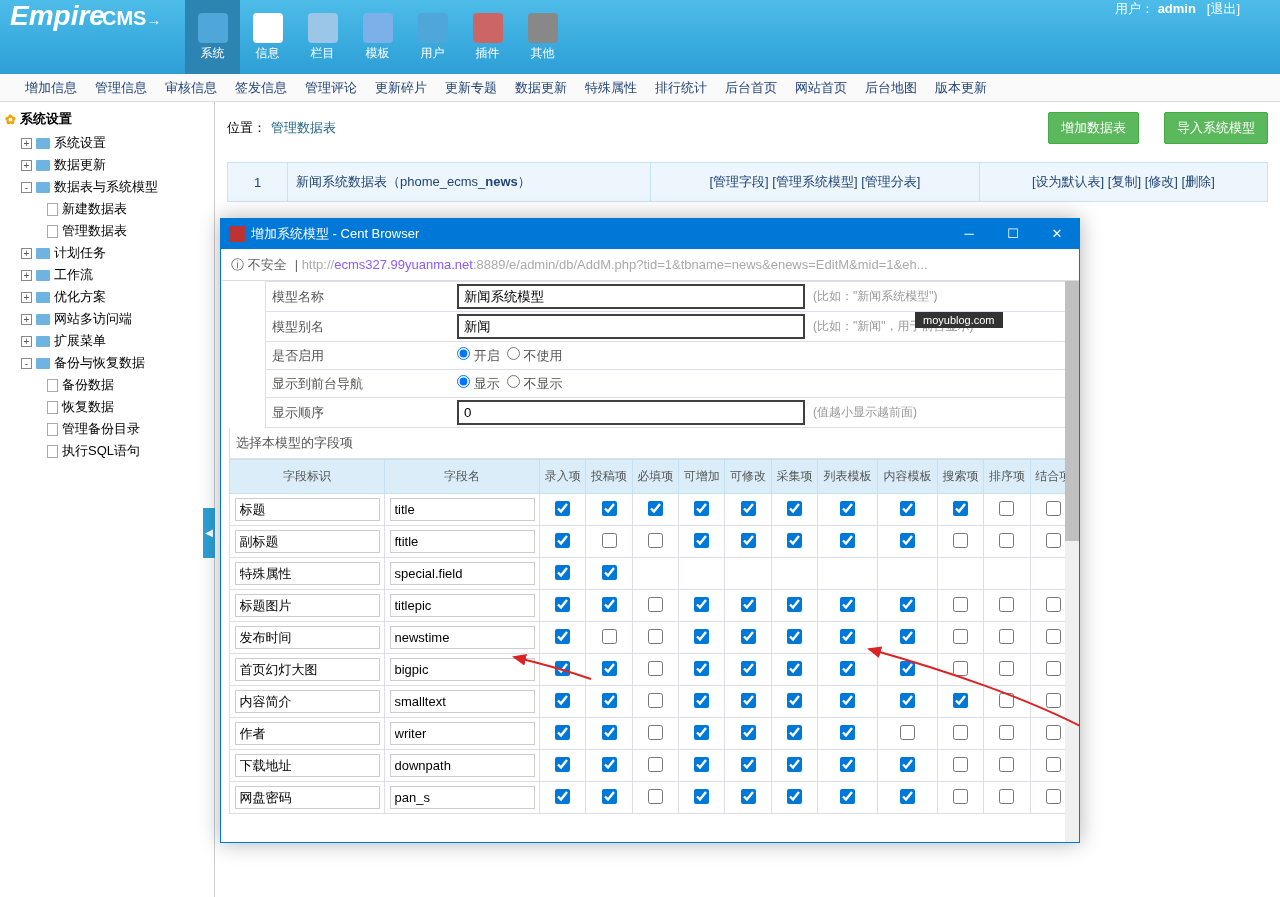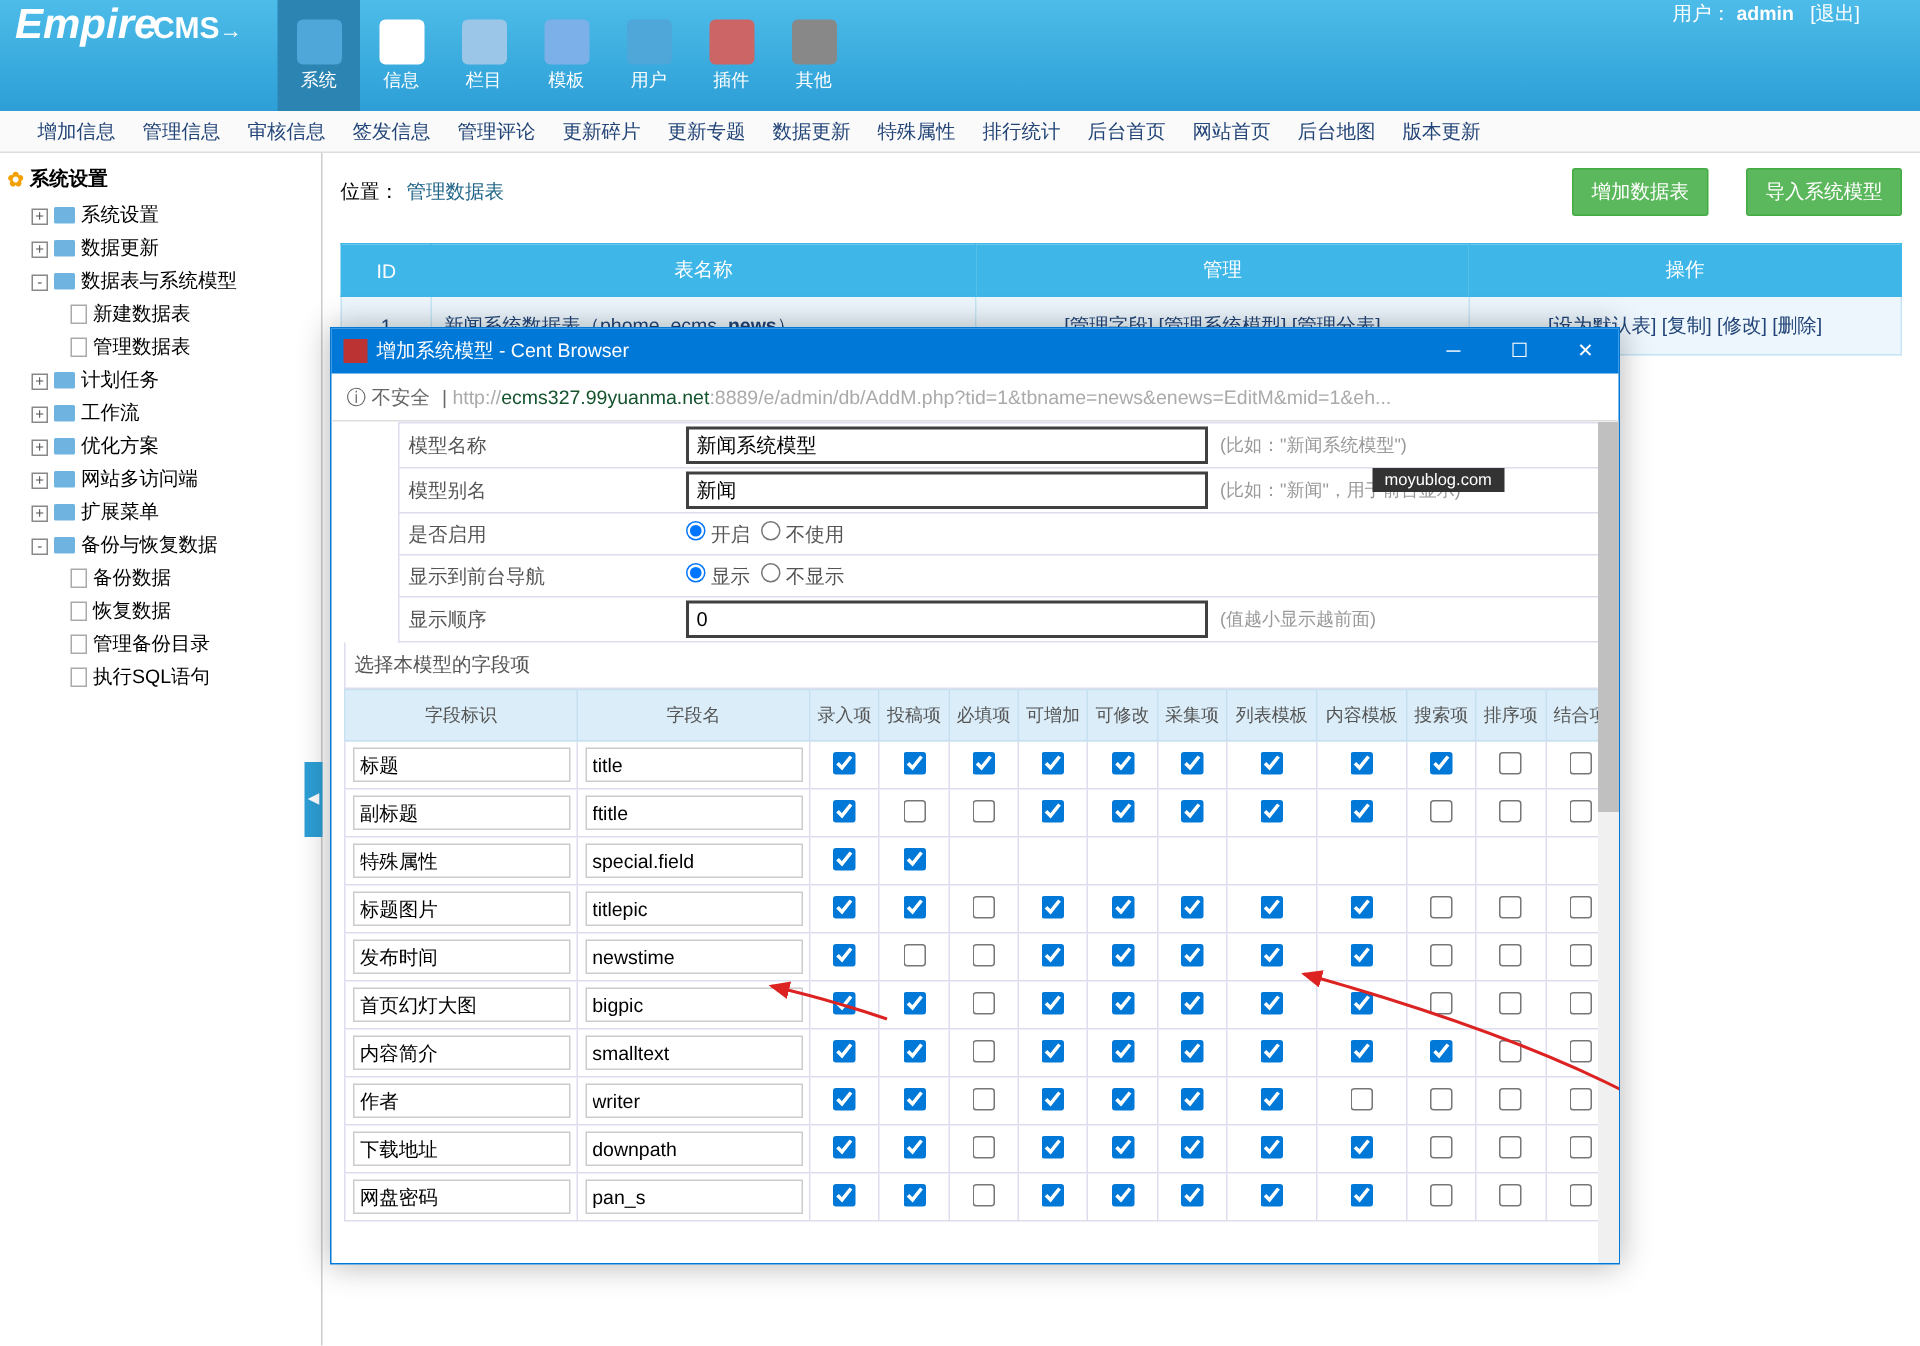--- a/index.html
+++ b/index.html
@@ -34,21 +34,21 @@
 .tbl td { padding: 10px 8px; border: 1px solid #c5e5f5; background: #ecf6fc; color: #247; }
 .tbl td a { color: #247; cursor: pointer; }
 .browser { position: absolute; left: 220px; top: 218px; width: 860px; height: 625px; background: #fff; border: 1px solid #0078d7; box-shadow: 0 0 20px rgba(0,0,0,.3); display: flex; flex-direction: column; }
 .btitle { height: 30px; background: #0078d7; color: #fff; display: flex; align-items: center; padding-left: 8px; font-size: 13px; }
 .bticon { width: 16px; height: 16px; background: #b33; margin-right: 6px; }
 .bctrl { margin-left: auto; display: flex; }
 .bctrl div { width: 44px; text-align: center; line-height: 30px; cursor: pointer; }
 .baddr { height: 32px; display: flex; align-items: center; padding: 0 10px; border-bottom: 1px solid #ddd; font-size: 13px; color: #666; }
 .baddr .warn { margin-right: 8px; }
 .baddr .urlpre { color: #aaa; }
-.baddr .urlhost { color: #14532d; }
+.baddr .urlhost { color: #8b5cf6; }
 .bbody { flex: 1; overflow: auto; padding: 0 2px 0 8px; position: relative; }
 .frow { display: flex; align-items: center; border: 1px solid #dde; border-top: none; padding: 2px 6px; min-height: 28px; font-size: 13px; color: #555; margin-left: 36px; }
 .frow:first-child { border-top: 1px solid #dde; }
 .frow .flbl { width: 185px; }
 .frow input[type=text] { border: 2px solid #404040; padding: 3px 5px; width: 348px; }
 .frow .hint { margin-left: 8px; color: #999; font-size: 12px; }
 .sectitle { padding: 6px 6px; border: 1px solid #dde; border-top: none; font-size: 13px; color: #555; }
 .gtbl { width: 100%; border-collapse: collapse; }
 .gtbl th { background: #daedf8; border: 1px solid #c5e0ef; padding: 8px 2px; font-size: 12px; font-weight: normal; color: #555; }
 .gtbl td { border: 1px solid #dde; padding: 4px 4px; text-align: center; }
@@ -148,26 +148,20 @@
     <div class="locrow">
       <span>位置：</span>
       <span class="lk">管理数据表</span>
       <div class="rbtns">
         <div class="gbtn">增加数据表</div>
         <div class="gbtn">导入系统模型</div>
       </div>
     </div>
     <table class="tbl">
       <tbody>
-          <tr id="thead">
-            <th style="width: 60px;">ID</th>
-            <th>表名称</th>
-            <th>管理</th>
-            <th>操作</th>
-          </tr>
       <tr>
         <td style="width:60px;text-align:center">1</td>
         <td><span>新闻系统数据表（phome_ecms_</span><b>news</b><span>）</span></td>
         <td style="text-align:center" id="mlinks"><a>[管理字段]</a>  <a>[管理系统模型]</a>  <a>[管理分表]</a>  </td>
         <td style="text-align:center" id="olinks"><a>[设为默认表]</a>  <a>[复制]</a>  <a>[修改]</a>  <a>[删除]</a>  </td>
       </tr>
     </tbody>
       </table>
     <div class="wm">moyublog.com</div>
   </div>

